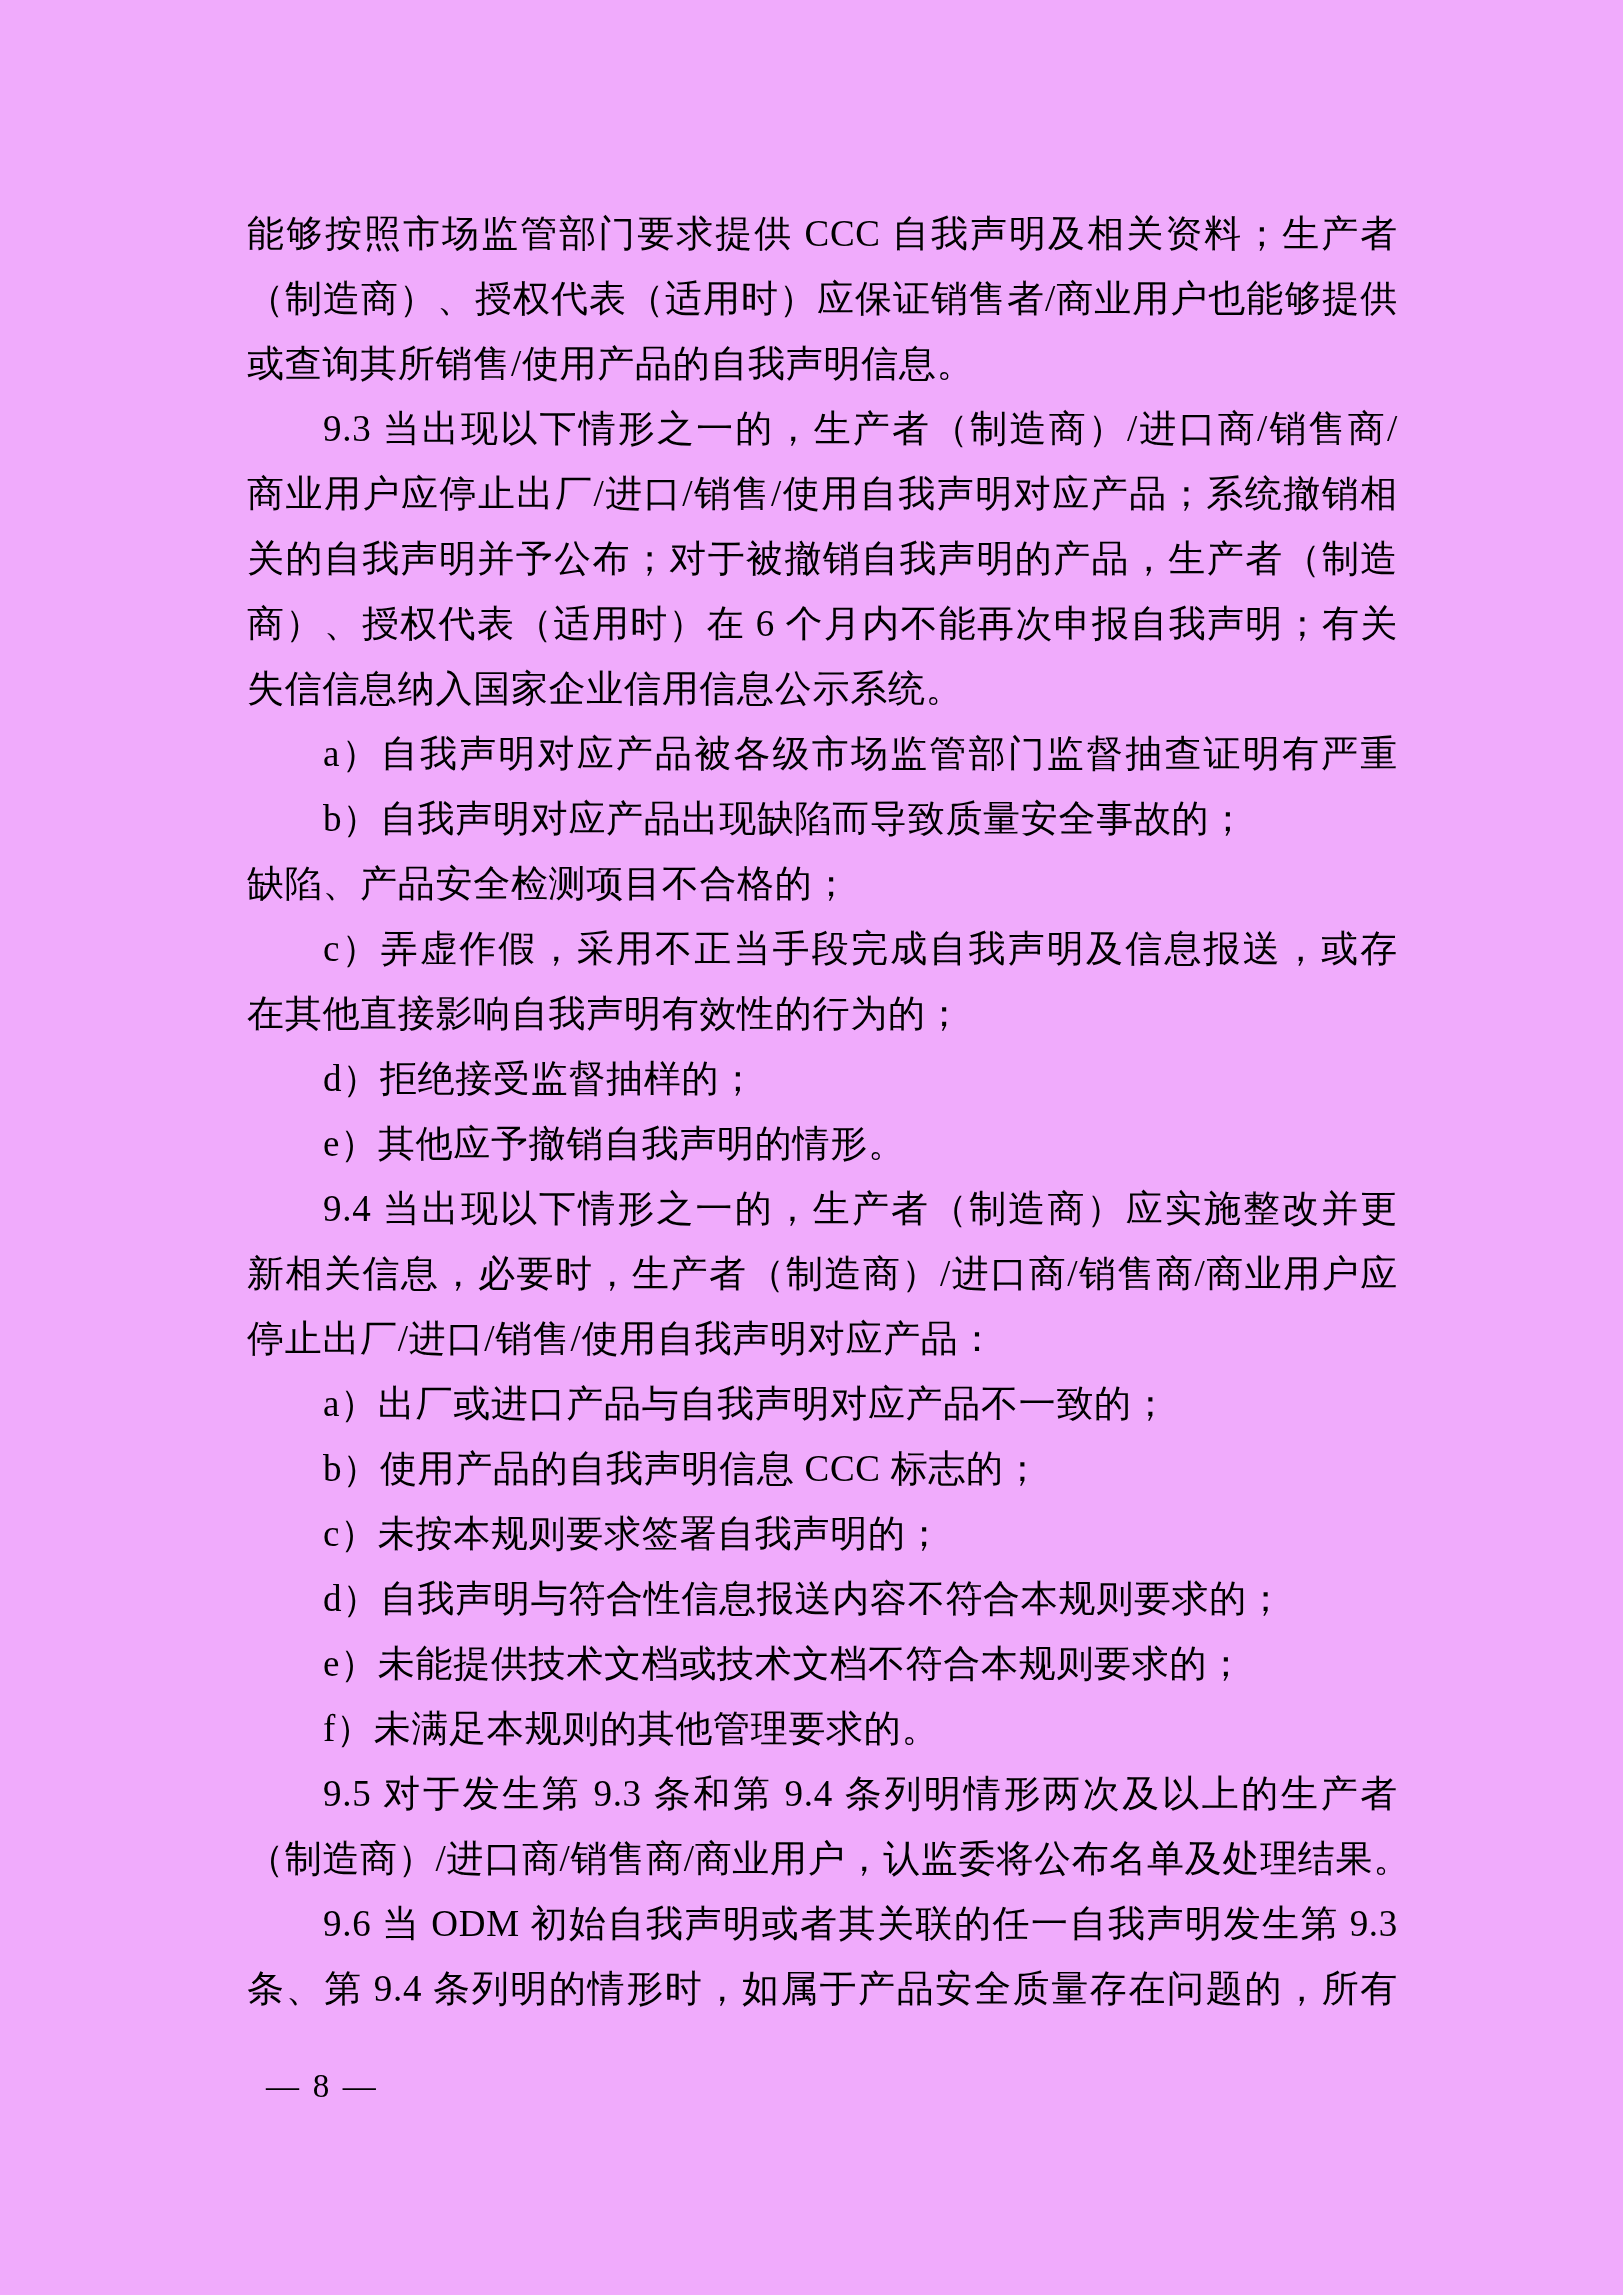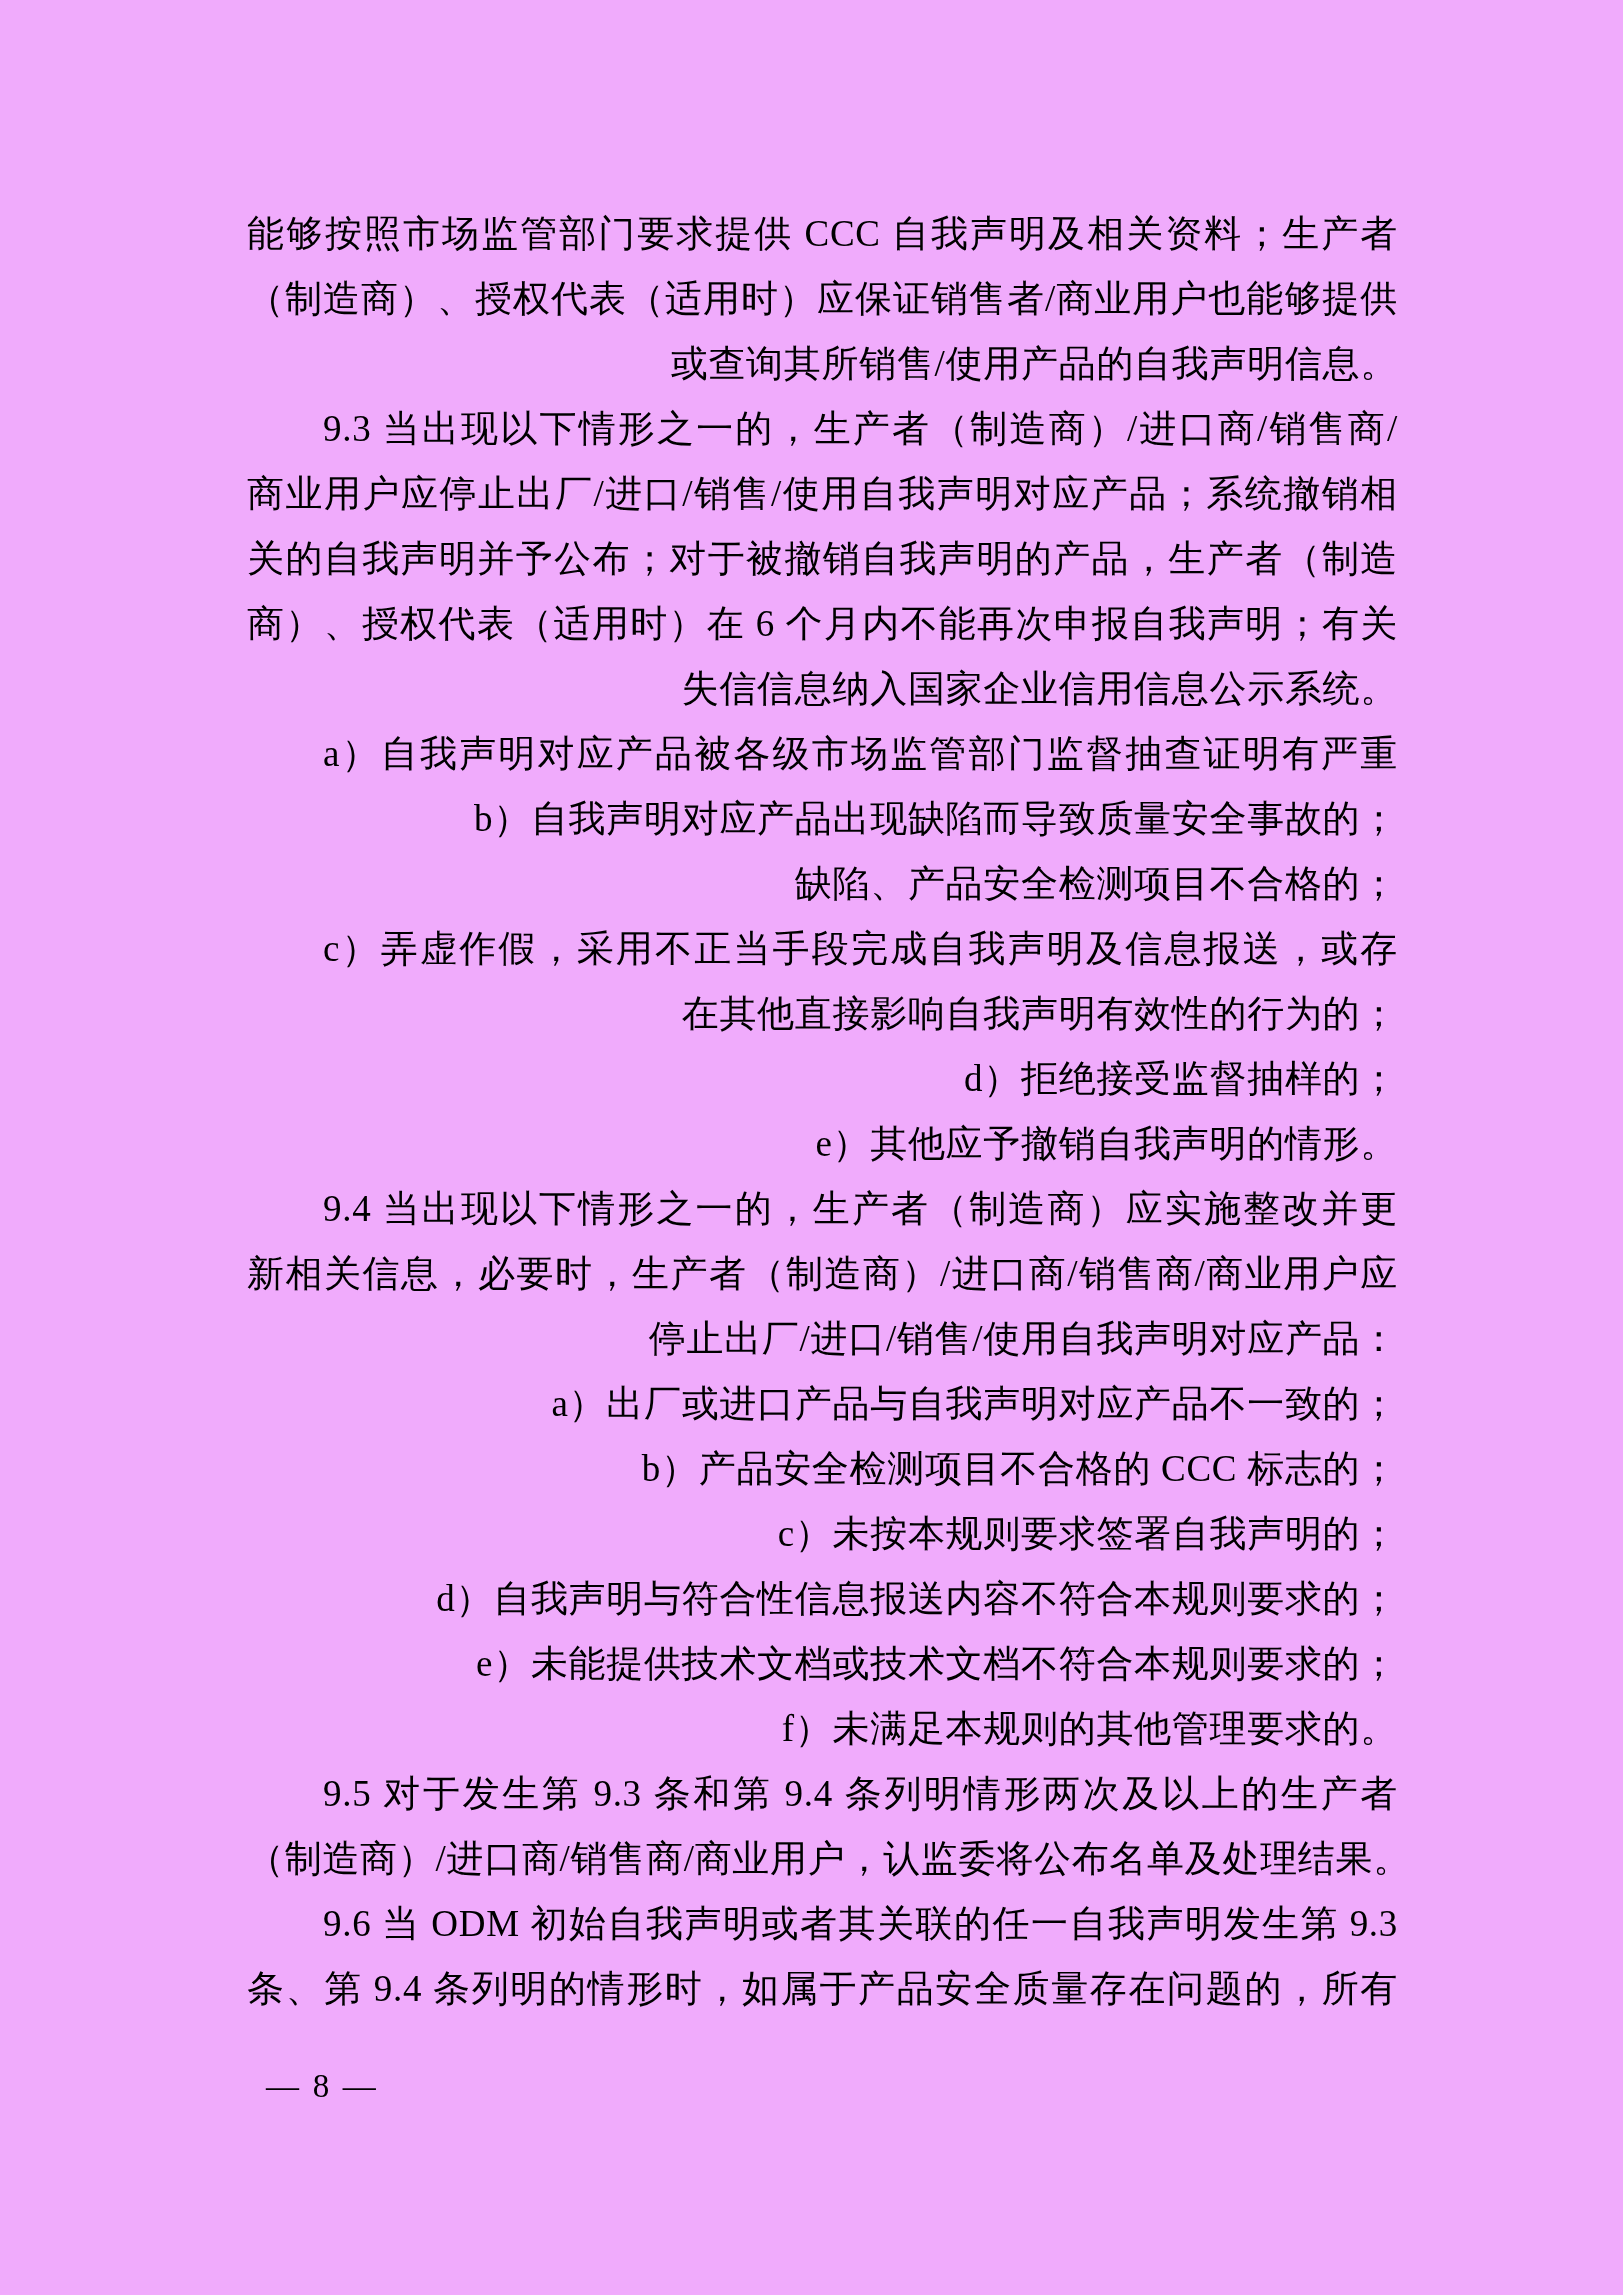--- a/index.html
+++ b/index.html
@@ -21,21 +21,21 @@
     left: 247px;
     top: 201px;
     width: 1151px;
     overflow: hidden;
   }
   .line {
     height: 65px;
     line-height: 65px;
     font-size: 37px;
     white-space: nowrap;
-    text-align: right;
+    text-align: left;
     letter-spacing: 0.7px;
   }
   .line.fill {
     text-align: justify;
     text-align-last: justify;
   }
   .line.indent {
     padding-left: 76px;
   }
   .footer {
@@ -66,21 +66,21 @@
     <div class="line indent">b）自我声明对应产品出现缺陷而导致质量安全事故的；</div>
     <div class="line">缺陷、产品安全检测项目不合格的；</div>
     <div class="line fill indent">c）弄虚作假，采用不正当手段完成自我声明及信息报送，或存</div>
     <div class="line">在其他直接影响自我声明有效性的行为的；</div>
     <div class="line indent">d）拒绝接受监督抽样的；</div>
     <div class="line indent">e）其他应予撤销自我声明的情形。</div>
     <div class="line fill indent">9.4 当出现以下情形之一的，生产者（制造商）应实施整改并更</div>
     <div class="line fill">新相关信息，必要时，生产者（制造商）/进口商/销售商/商业用户应</div>
     <div class="line">停止出厂/进口/销售/使用自我声明对应产品：</div>
     <div class="line indent">a）出厂或进口产品与自我声明对应产品不一致的；</div>
-    <div class="line indent">b）产品安全检测项目不合格的 CCC 标志的；</div>
+    <div class="line indent">b）使用产品的自我声明信息 CCC 标志的；</div>
     <div class="line indent">c）未按本规则要求签署自我声明的；</div>
     <div class="line indent">d）自我声明与符合性信息报送内容不符合本规则要求的；</div>
     <div class="line indent">e）未能提供技术文档或技术文档不符合本规则要求的；</div>
     <div class="line indent">f）未满足本规则的其他管理要求的。</div>
     <div class="line fill indent">9.5 对于发生第 9.3 条和第 9.4 条列明情形两次及以上的生产者</div>
     <div class="line fill">（制造商）/进口商/销售商/商业用户，认监委将公布名单及处理结果。</div>
     <div class="line fill indent">9.6 当 ODM 初始自我声明或者其关联的任一自我声明发生第 9.3</div>
     <div class="line fill">条、第 9.4 条列明的情形时，如属于产品安全质量存在问题的，所有</div>
   </div>
 

